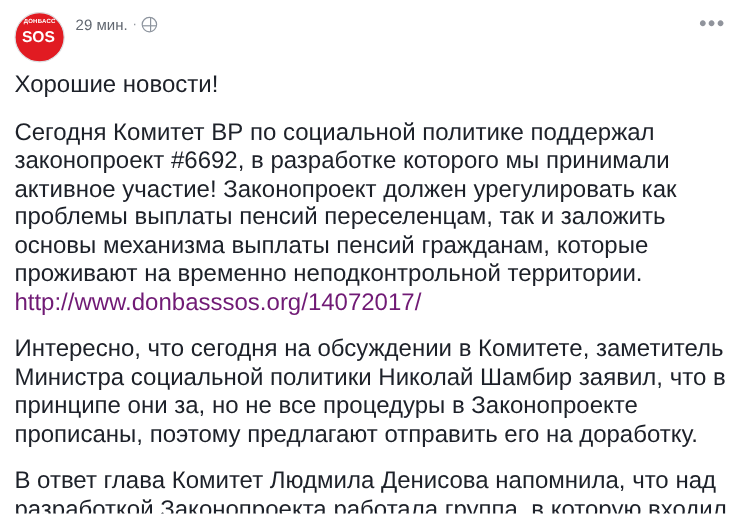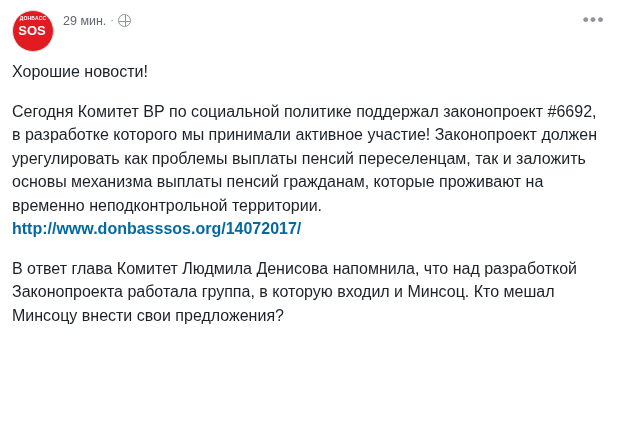--- a/index.html
+++ b/index.html
@@ -132,34 +132,33 @@
     padding: 2px 2px 2px 8px;
     cursor: pointer;
     user-select: none;
     font-weight: bold;
   }
   .post-body {
     padding: 4px 12px 0 12px;
     box-sizing: border-box;
   }
   .para {
-    font-size: 16px;
+    font-size: 20px;
     line-height: 23.5px;
     color: #1d2129;
     margin: 0 0 16px 0;
     word-wrap: break-word;
   }
   .para:first-child {
     margin-bottom: 16px;
   }
   a.post-link {
-    color: #0369a1;
+    color: #701a75;
     text-decoration: none;
     cursor: pointer;
-    font-weight: bold;
   }
 </style>
 </head>
 <body>
 
 <div class="post">
 
   <div class="post-header">
     <div class="avatar">
       <div class="avatar-top">ДОНБАСС</div>
@@ -173,16 +172,17 @@
         <span class="globe-icon"></span>
       </div>
     </div>
 
     <div class="menu-button">•••</div>
   </div>
 
   <div class="post-body">
     <p class="para">Хорошие новости!</p>
     <p class="para"><span>Сегодня Комитет ВР по социальной политике поддержал законопроект #6692, в разработке которого мы принимали активное участие! Законопроект должен урегулировать как проблемы выплаты пенсий переселенцам, так и заложить основы механизма выплаты пенсий гражданам, которые проживают на временно неподконтрольной территории. </span><a class="post-link" href="#">http://www.donbasssos.org/14072017/</a></p>
+    <p class="para">Интересно, что сегодня на обсуждении в Комитете, заметитель Министра социальной политики Николай Шамбир заявил, что в принципе они за, но не все процедуры в Законопроекте прописаны, поэтому предлагают отправить его на доработку.</p>
     <p class="para">В ответ глава Комитет Людмила Денисова напомнила, что над разработкой Законопроекта работала группа, в которую входил и Минсоц. Кто мешал Минсоцу внести свои предложения?</p>
   </div>
 
 </div>
 
 </body></html>

